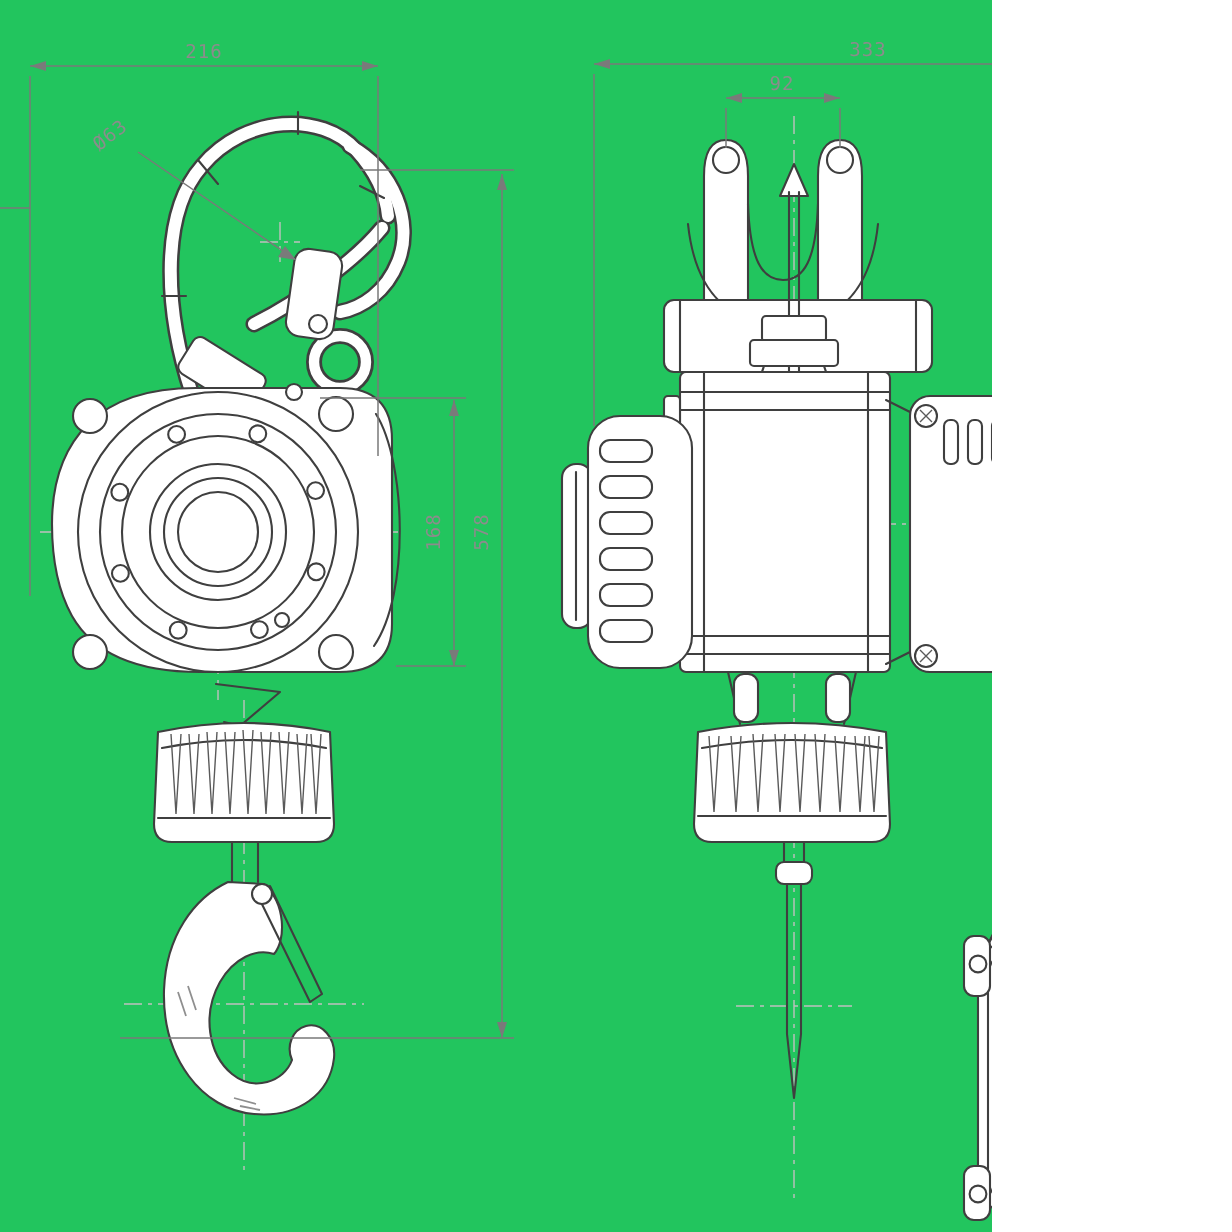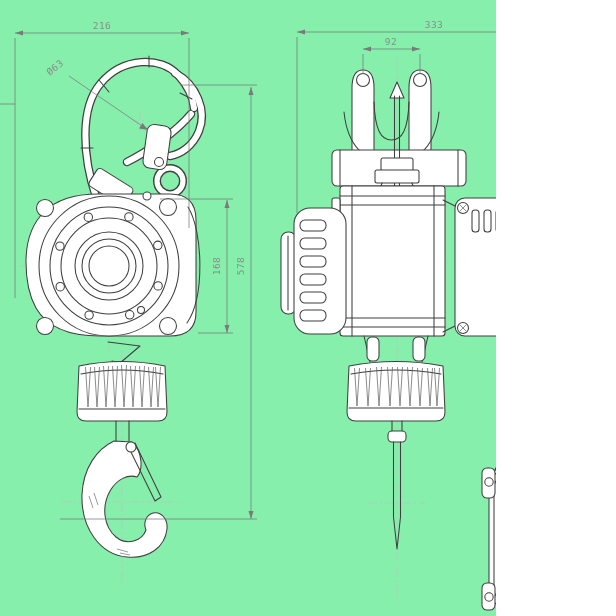--- a/index.html
+++ b/index.html
@@ -1,16 +1,16 @@
 <!DOCTYPE html>
 <html><head>
 <meta charset="utf-8">
 <style>
   html,body{margin:0;padding:0;background:#ffffff;}
-  .canvas{position:relative;width:496px;height:616px;background:#86efac;overflow:hidden;
+  .canvas{position:relative;width:496px;height:616px;background:#22c55e;overflow:hidden;
           font-family:"DejaVu Sans", sans-serif;}
   svg{display:block}
   .ln{fill:none;stroke:#3f3f3f;stroke-width:1.05;stroke-linecap:round;stroke-linejoin:round;}
   .lnf{fill:#ffffff;stroke:#3f3f3f;stroke-width:1.05;stroke-linejoin:round;}
   .thin{fill:none;stroke:#5a5a5a;stroke-width:.7;}
   .tube{fill:none;stroke:#3f3f3f;stroke-width:8.5;stroke-linecap:round;}
   .tubein{fill:none;stroke:#ffffff;stroke-width:6;stroke-linecap:round;}
   .dim{fill:none;stroke:#7a7a7a;stroke-width:.75;}
   .arr{fill:#7a7a7a;stroke:none;}
   .cl{fill:none;stroke:#c0c0c0;stroke-width:.7;stroke-dasharray:9 3 2 3;}

